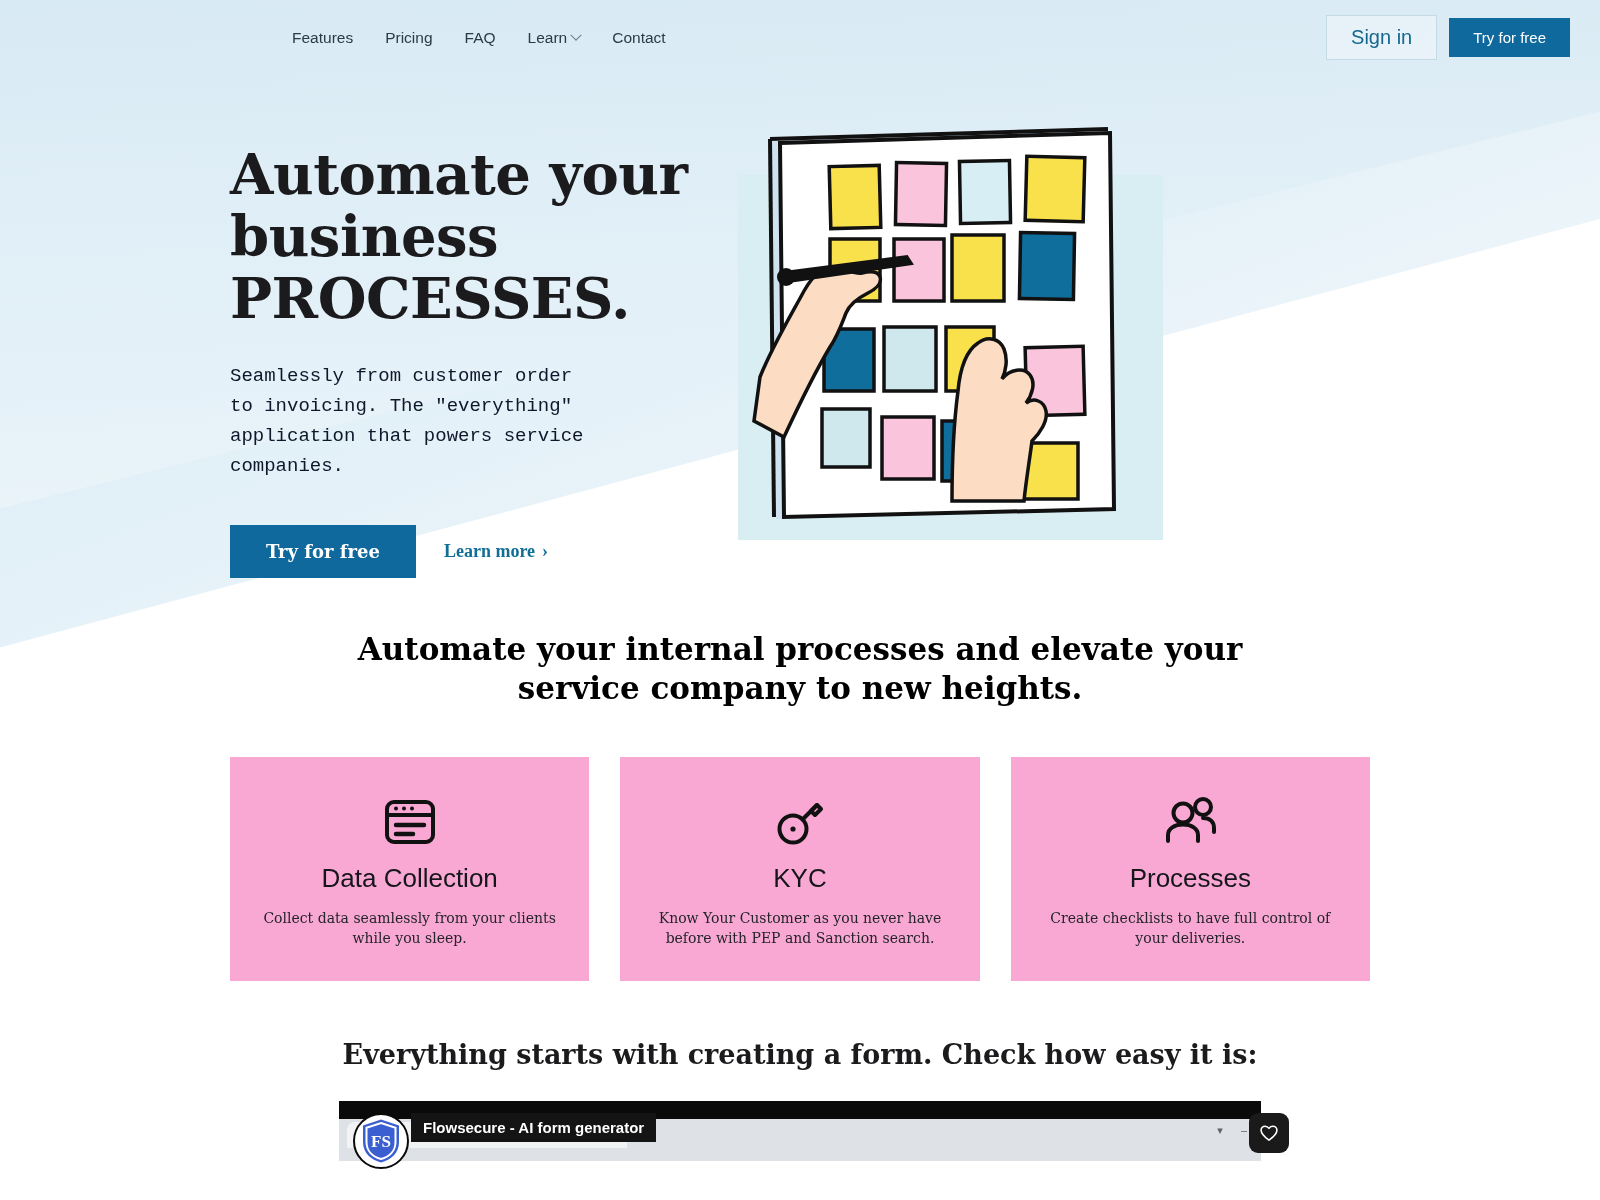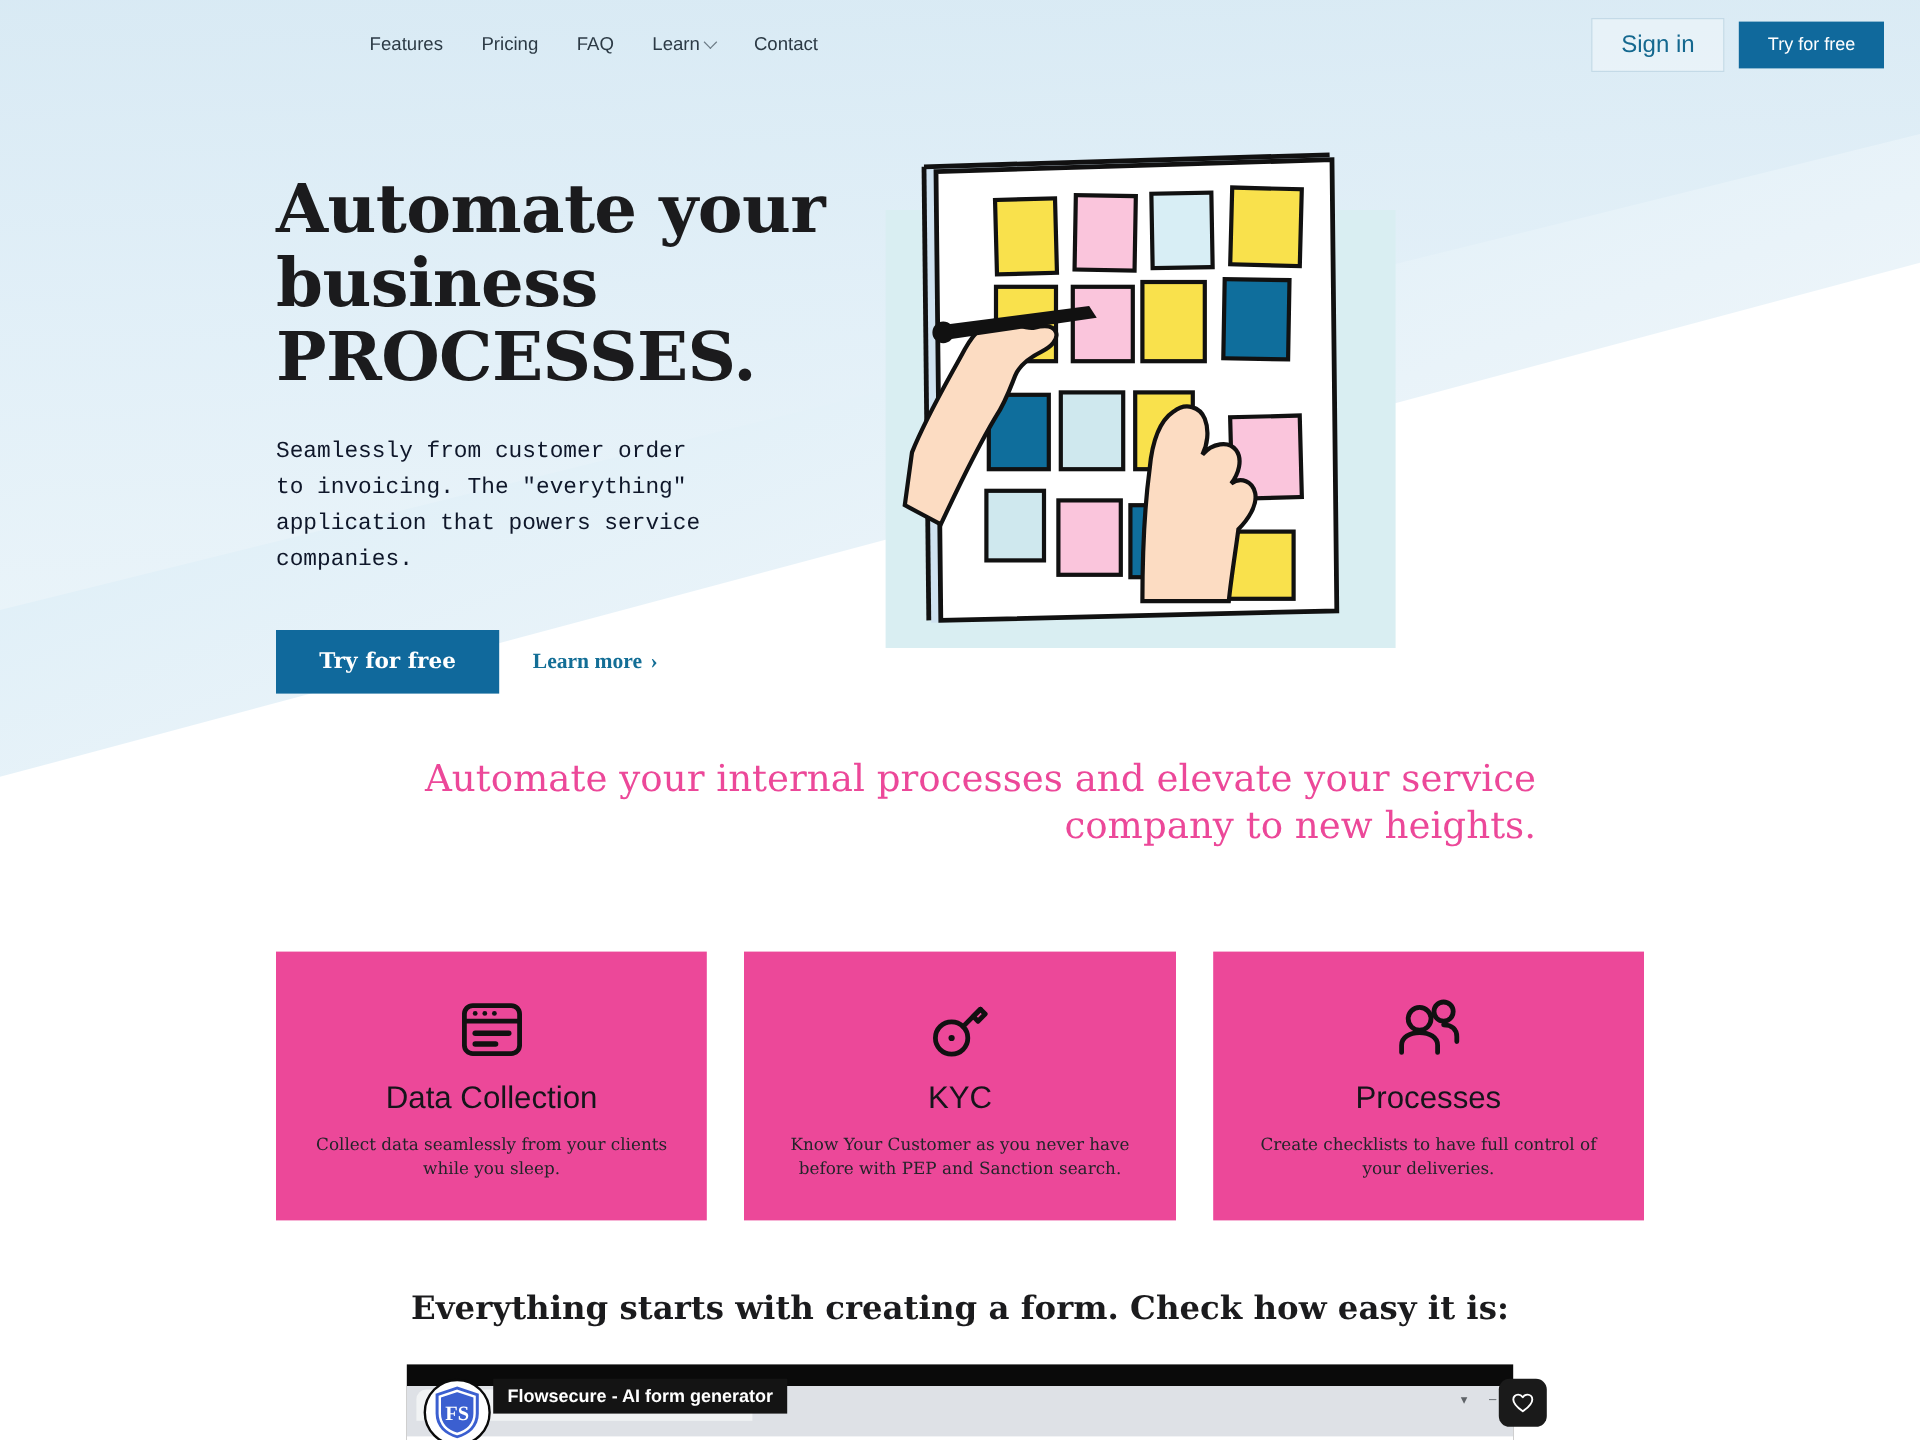--- a/index.html
+++ b/index.html
@@ -59,21 +59,21 @@
     font-weight: bold;
     letter-spacing: 0.6px;
     color: #1a5fad;
     font-family: "Liberation Sans", sans-serif;
   }
 
   nav.main-nav {
     display: flex;
     align-items: center;
     gap: 32px;
-    margin-left: 66px;
+    margin-left: 50px;
   }
   nav.main-nav a {
     font-size: 15.5px;
     color: #2c3a45;
     text-decoration: none;
     display: flex;
     align-items: center;
     gap: 5px;
     white-space: nowrap;
   }
@@ -172,44 +172,43 @@
     position: absolute;
     left: 0; top: 32px;
     width: 425px; height: 365px;
     background: #d9eef2;
   }
   .art-svg { position: absolute; left: 0; top: -22px; }
 
   
   .section-heading {
     font-family: "DejaVu Serif", "Liberation Serif", serif;
-    font-weight: normal;
+    font-weight: bold;
     font-size: 31px;
     line-height: 1.28;
-    text-align: right;
-    color: #ec4899;
+    text-align: center;
+    color: #000000;
     margin: 52px auto 0;
     width: 960px;
   }
 
   
   .cards {
     display: flex;
     gap: 31px;
     justify-content: center;
     margin-top: 48px;
     padding: 0 230px;
   }
   .card {
     flex: 1;
-    background: #ec4899;
+    background: #f9a8d4;
     padding: 36px 26px 30px;
     text-align: center;
     min-height: 224px;
-    margin-top: 36px;
   }
   .card-icon { height: 56px; display: flex; align-items: center; justify-content: center; }
   .card-title {
     font-family: "Liberation Sans", sans-serif;
     font-size: 26px;
     color: #15151a;
     margin-top: 14px;
   }
   .card-desc {
     font-family: "DejaVu Serif", "Liberation Serif", serif;

